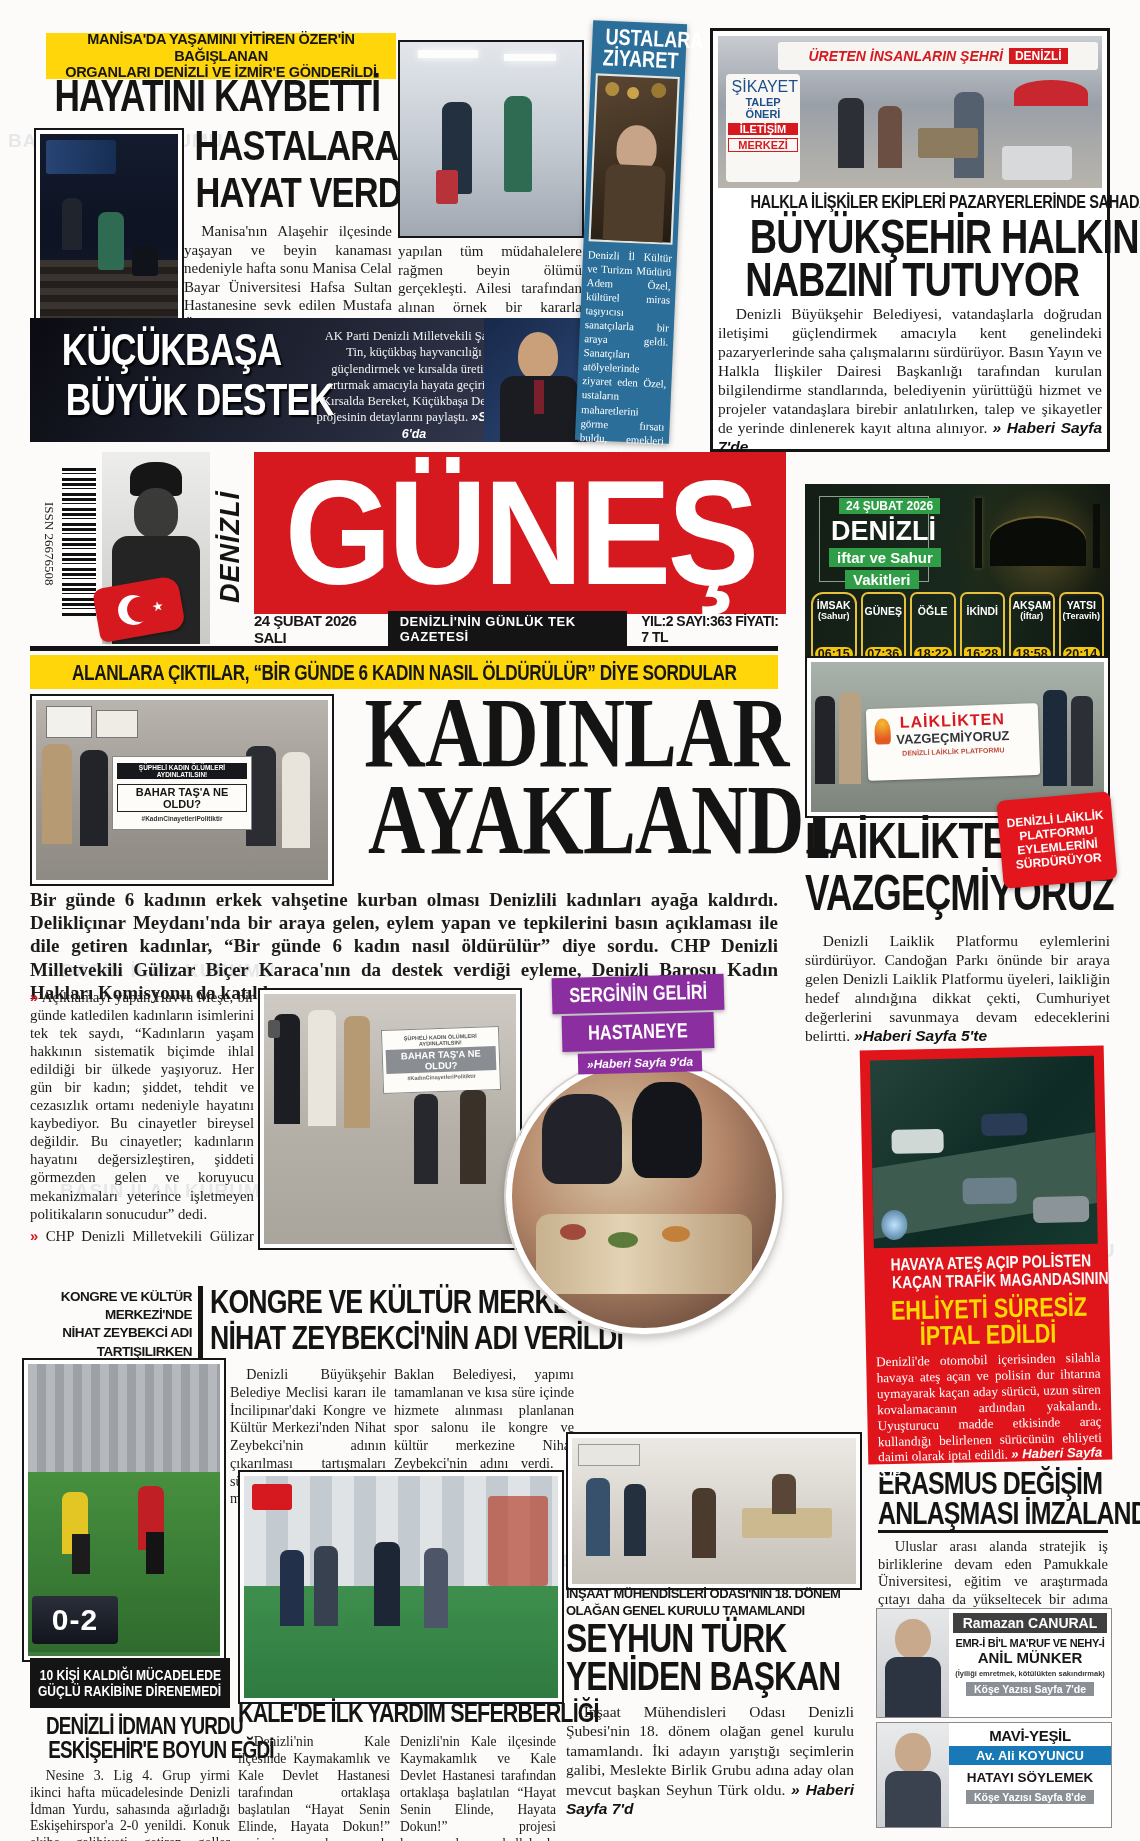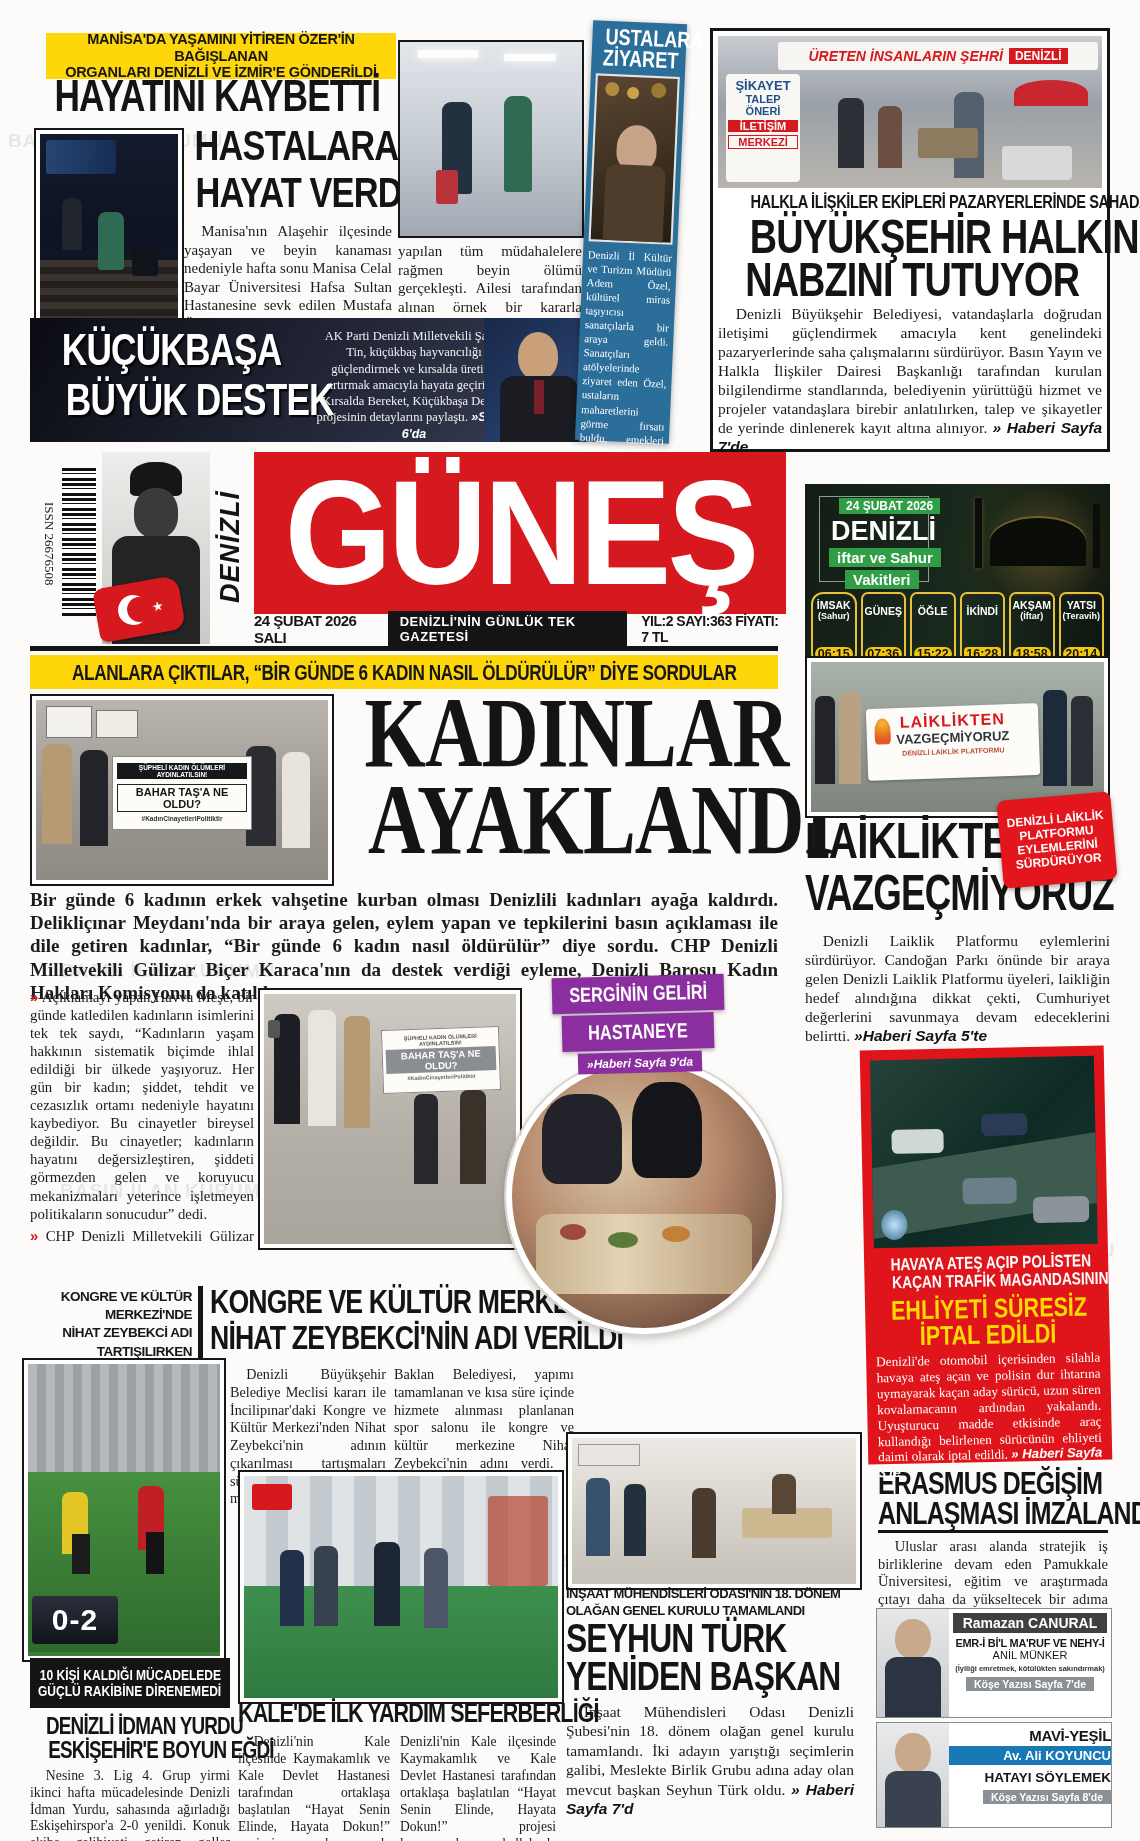--- a/index.html
+++ b/index.html
@@ -91,21 +91,21 @@
     <div style="color:#ffd60a;font-weight:800;font-size:11.5px;font-style:italic;">»Haberi Sayfa 9'da</div>
   </div>
 
   <div class="abs" style="left:710px;top:28px;width:400px;height:424px;border:3px solid #141414;background:#fff;padding:5px;box-sizing:border-box;">
     <div style="position:relative;width:100%;height:152px;background:linear-gradient(180deg,#c9ccd1 0%,#9aa0a8 45%,#b8b4ac 100%);overflow:hidden;">
       <div class="abs" style="left:60px;top:6px;width:320px;height:28px;background:#f6f5f2;border-radius:3px;display:flex;align-items:center;justify-content:center;gap:6px;">
         <span style="color:#d6191f;font-weight:900;font-size:14px;font-style:italic;">ÜRETEN İNSANLARIN ŞEHRİ</span>
         <span style="background:#d6191f;color:#fff;font-weight:900;font-size:12px;padding:1px 6px;">DENİZLİ</span>
       </div>
       <div class="abs" style="left:8px;top:38px;width:74px;height:108px;background:#f8f7f4;border-radius:4px;padding:4px 2px;box-sizing:border-box;text-align:center;">
-        <div style="color:#1f4f8b;font-weight:700;font-size:13px;">ŞİKAYET</div>
+        <div style="color:#1f4f8b;font-weight:400;font-size:16px;text-align:right;">ŞİKAYET</div>
         <div style="color:#1f4f8b;font-weight:900;font-size:11px;">TALEP</div>
         <div style="color:#1f4f8b;font-weight:900;font-size:11px;">ÖNERİ</div>
         <div style="background:#d6191f;color:#fff;font-weight:900;font-size:11px;margin-top:3px;">İLETİŞİM</div>
         <div style="color:#d6191f;font-weight:900;font-size:11px;border:1px solid #d6191f;margin-top:3px;">MERKEZİ</div>
       </div>
       <div class="abs" style="right:14px;top:44px;width:74px;height:26px;background:#c register,#c23;background:#c9273000;border-radius:50% 50% 0 0;background:#c92730;"></div>
       <div class="abs" style="left:120px;top:62px;width:26px;height:70px;background:#2c2f36;border-radius:8px 8px 0 0;"></div>
       <div class="abs" style="left:160px;top:70px;width:24px;height:62px;background:#6b4f43;border-radius:8px 8px 0 0;"></div>
       <div class="abs" style="left:236px;top:56px;width:30px;height:86px;background:#55606e;border-radius:9px 9px 0 0;"></div>
       <div class="abs" style="left:200px;top:92px;width:60px;height:30px;background:#8d7b5f;border-radius:3px;"></div>
@@ -165,21 +165,21 @@
         <div style="position:absolute;left:2px;right:2px;bottom:3px;background:#f2c50e;color:#141414;font-weight:900;font-size:12.5px;border-radius:8px;">06:15</div>
       </div>
       <div style="position:relative;flex:1;border:2px solid #e8c13a;border-radius:7px;text-align:center;padding-top:11px;">
         <div style="color:#fff;font-weight:800;font-size:10.5px;">GÜNEŞ</div>
         <div style="color:#fff;font-size:9px;"></div>
         <div style="position:absolute;left:2px;right:2px;bottom:3px;background:#f2c50e;color:#141414;font-weight:900;font-size:12.5px;border-radius:8px;">07:36</div>
       </div>
       <div style="position:relative;flex:1;border:2px solid #e8c13a;border-radius:7px;text-align:center;padding-top:11px;">
         <div style="color:#fff;font-weight:800;font-size:10.5px;">ÖĞLE</div>
         <div style="color:#fff;font-size:9px;"></div>
-        <div style="position:absolute;left:2px;right:2px;bottom:3px;background:#f2c50e;color:#141414;font-weight:900;font-size:12.5px;border-radius:8px;">15:22</div>
+        <div style="position:absolute;left:2px;right:2px;bottom:3px;background:#f2c50e;color:#141414;font-weight:900;font-size:12.5px;border-radius:8px;">18:22</div>
       </div>
       <div style="position:relative;flex:1;border:2px solid #e8c13a;border-radius:7px;text-align:center;padding-top:11px;">
         <div style="color:#fff;font-weight:800;font-size:10.5px;">İKİNDİ</div>
         <div style="color:#fff;font-size:9px;"></div>
         <div style="position:absolute;left:2px;right:2px;bottom:3px;background:#f2c50e;color:#141414;font-weight:900;font-size:12.5px;border-radius:4px;">16:28</div>
       </div>
       <div style="position:relative;flex:1;border:2px solid #e8c13a;border-radius:7px;text-align:center;padding-top:5px;">
         <div style="color:#fff;font-weight:800;font-size:10.5px;">AKŞAM</div>
         <div style="color:#fff;font-weight:700;font-size:9px;">(İftar)</div>
         <div style="position:absolute;left:2px;right:2px;bottom:3px;background:#f2c50e;color:#141414;font-weight:900;font-size:12.5px;border-radius:8px;">18:58</div>
@@ -387,32 +387,32 @@
   <p class="abs serif ind" style="left:878px;top:1538px;width:230px;font-size:14.5px;line-height:1.22;"><span>Uluslar arası alanda stratejik iş birliklerine devam eden Pamukkale Üniversitesi, eğitim ve araştırmada çıtayı daha da yükseltecek bir adıma imza attı.</span> <span class="more">» Sayfa 7'de</span></p>
 
   <div class="abs" style="left:876px;top:1608px;width:234px;height:108px;border:1px solid #8b8b8b;background:#fff;display:flex;">
     <div style="position:relative;width:72px;height:100%;background:linear-gradient(180deg,#e6e7e9,#c9cbce);">
       <div class="abs" style="left:18px;top:10px;width:36px;height:40px;background:#c9a98c;border-radius:48%;"></div>
       <div class="abs" style="left:8px;top:48px;width:56px;height:60px;background:#2c3442;border-radius:12px 12px 0 0;"></div>
     </div>
     <div style="flex:1;text-align:center;padding:4px 4px;">
       <div style="background:#404040;color:#fff;font-weight:800;font-size:14px;padding:2px 0;">Ramazan CANURAL</div>
       <div style="font-weight:900;font-size:11px;margin-top:4px;letter-spacing:-0.3px;">EMR-İ Bİ'L MA'RUF VE NEHY-İ</div>
-      <div style="font-weight:400;font-size:11px;">ANİL MÜNKER</div>
+      <div style="font-weight:700;font-size:15px;">ANİL MÜNKER</div>
       <div style="font-weight:700;font-size:7.5px;margin-top:3px;color:#333;">(İyiliği emretmek, kötülükten sakındırmak)</div>
       <div style="background:#8a9096;color:#fff;font-weight:700;font-size:10.5px;display:inline-block;padding:1px 8px;margin-top:4px;">Köşe Yazısı Sayfa 7'de</div>
     </div>
   </div>
 
   <div class="abs" style="left:876px;top:1722px;width:234px;height:104px;border:1px solid #8b8b8b;background:#fff;display:flex;">
     <div style="position:relative;width:72px;height:100%;background:linear-gradient(180deg,#e9eaec,#cdd0d3);">
       <div class="abs" style="left:18px;top:10px;width:36px;height:40px;background:#c9a98c;border-radius:48%;"></div>
       <div class="abs" style="left:8px;top:48px;width:56px;height:56px;background:#3a4250;border-radius:12px 12px 0 0;"></div>
     </div>
-    <div style="flex:1;text-align:right;padding:4px 0;">
+    <div style="flex:1;text-align:center;padding:4px 0;">
       <div style="font-weight:900;font-size:15px;letter-spacing:-0.3px;">MAVİ-YEŞİL</div>
       <div style="background:#1879b6;color:#fff;font-weight:800;font-size:13px;padding:2px 0;margin-top:2px;">Av. Ali KOYUNCU</div>
       <div style="font-weight:900;font-size:13.5px;margin-top:5px;">HATAYI SÖYLEMEK</div>
       <div style="background:#8a9096;color:#fff;font-weight:700;font-size:10.5px;display:inline-block;padding:1px 8px;margin-top:5px;">Köşe Yazısı Sayfa 8'de</div>
     </div>
   </div>
 
 </div>
 
 </body></html>

